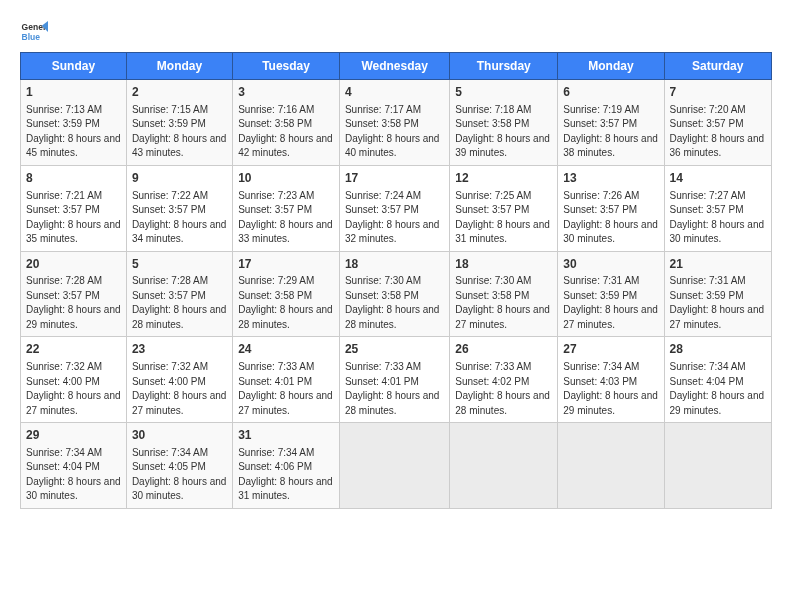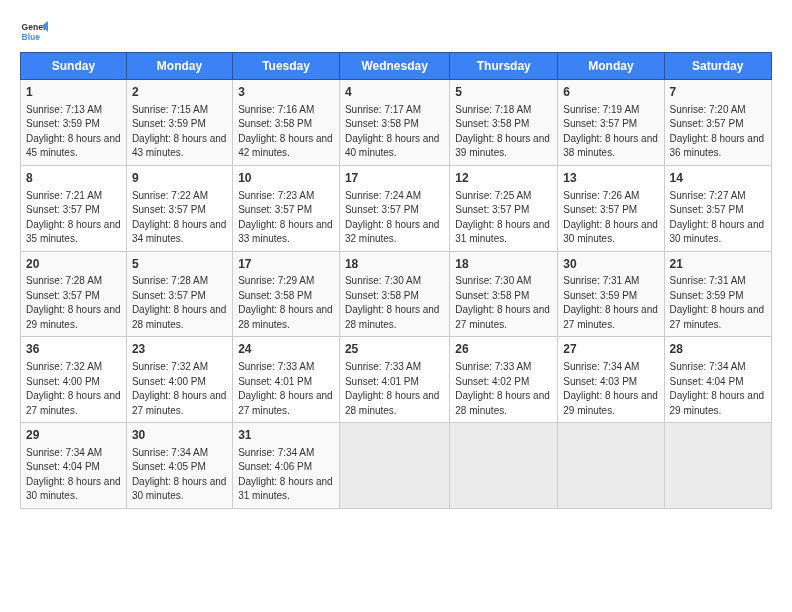--- a/index.html
+++ b/index.html
@@ -137,21 +137,21 @@
         <tr>
           <td><span class="day-num">20</span><span class="day-info">Sunrise: 7:28 AM<br>Sunset: 3:57 PM<br>Daylight: 8 hours and 29 minutes.</span></td>
           <td><span class="day-num">5</span><span class="day-info">Sunrise: 7:28 AM<br>Sunset: 3:57 PM<br>Daylight: 8 hours and 28 minutes.</span></td>
           <td><span class="day-num">17</span><span class="day-info">Sunrise: 7:29 AM<br>Sunset: 3:58 PM<br>Daylight: 8 hours and 28 minutes.</span></td>
           <td><span class="day-num">18</span><span class="day-info">Sunrise: 7:30 AM<br>Sunset: 3:58 PM<br>Daylight: 8 hours and 28 minutes.</span></td>
           <td><span class="day-num">18</span><span class="day-info">Sunrise: 7:30 AM<br>Sunset: 3:58 PM<br>Daylight: 8 hours and 27 minutes.</span></td>
           <td><span class="day-num">30</span><span class="day-info">Sunrise: 7:31 AM<br>Sunset: 3:59 PM<br>Daylight: 8 hours and 27 minutes.</span></td>
           <td><span class="day-num">21</span><span class="day-info">Sunrise: 7:31 AM<br>Sunset: 3:59 PM<br>Daylight: 8 hours and 27 minutes.</span></td>
         </tr>
         <tr>
-          <td><span class="day-num">36</span><span class="day-info">Sunrise: 7:32 AM<br>Sunset: 4:00 PM<br>Daylight: 8 hours and 27 minutes.</span></td>
+          <td><span class="day-num">22</span><span class="day-info">Sunrise: 7:32 AM<br>Sunset: 4:00 PM<br>Daylight: 8 hours and 27 minutes.</span></td>
           <td><span class="day-num">23</span><span class="day-info">Sunrise: 7:32 AM<br>Sunset: 4:00 PM<br>Daylight: 8 hours and 27 minutes.</span></td>
           <td><span class="day-num">24</span><span class="day-info">Sunrise: 7:33 AM<br>Sunset: 4:01 PM<br>Daylight: 8 hours and 27 minutes.</span></td>
           <td><span class="day-num">25</span><span class="day-info">Sunrise: 7:33 AM<br>Sunset: 4:01 PM<br>Daylight: 8 hours and 28 minutes.</span></td>
           <td><span class="day-num">26</span><span class="day-info">Sunrise: 7:33 AM<br>Sunset: 4:02 PM<br>Daylight: 8 hours and 28 minutes.</span></td>
           <td><span class="day-num">27</span><span class="day-info">Sunrise: 7:34 AM<br>Sunset: 4:03 PM<br>Daylight: 8 hours and 29 minutes.</span></td>
           <td><span class="day-num">28</span><span class="day-info">Sunrise: 7:34 AM<br>Sunset: 4:04 PM<br>Daylight: 8 hours and 29 minutes.</span></td>
         </tr>
         <tr>
           <td><span class="day-num">29</span><span class="day-info">Sunrise: 7:34 AM<br>Sunset: 4:04 PM<br>Daylight: 8 hours and 30 minutes.</span></td>
           <td><span class="day-num">30</span><span class="day-info">Sunrise: 7:34 AM<br>Sunset: 4:05 PM<br>Daylight: 8 hours and 30 minutes.</span></td>

